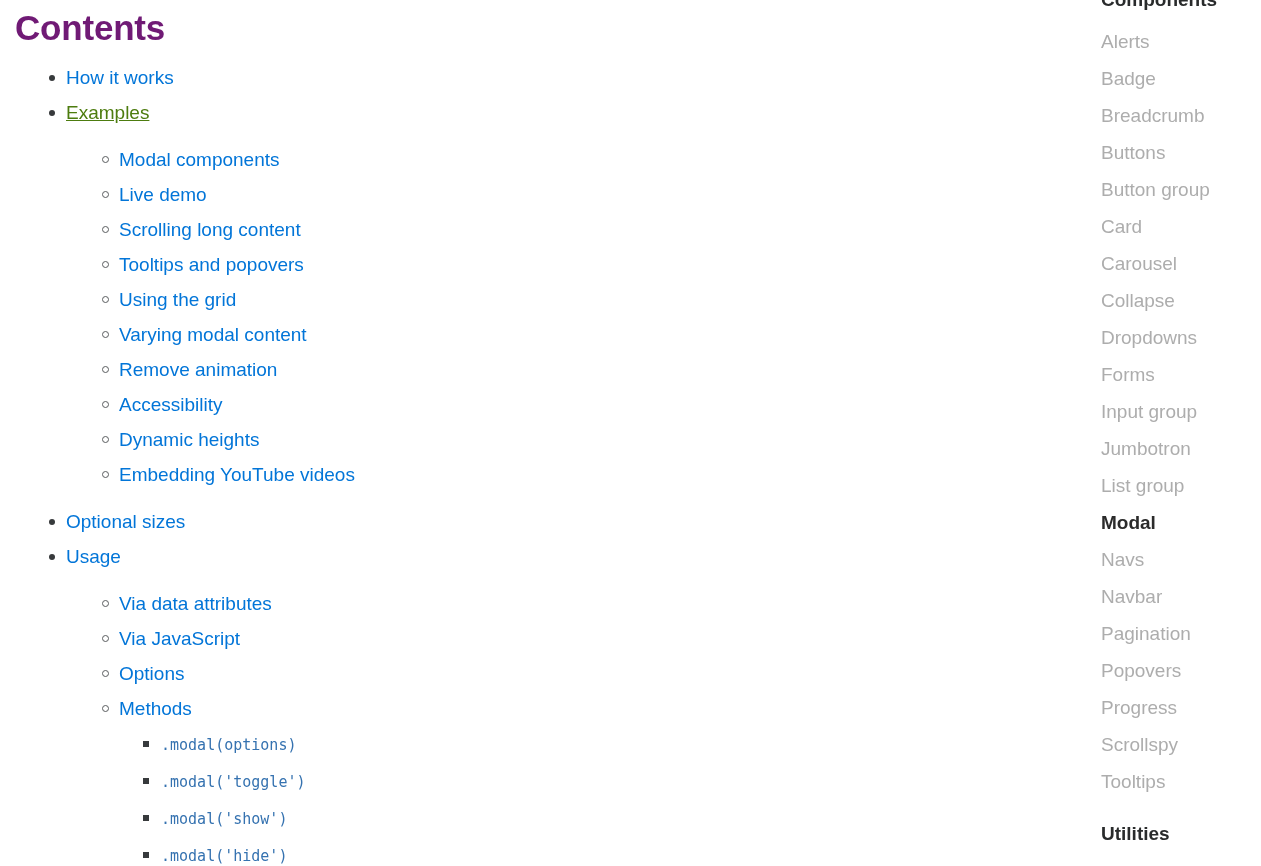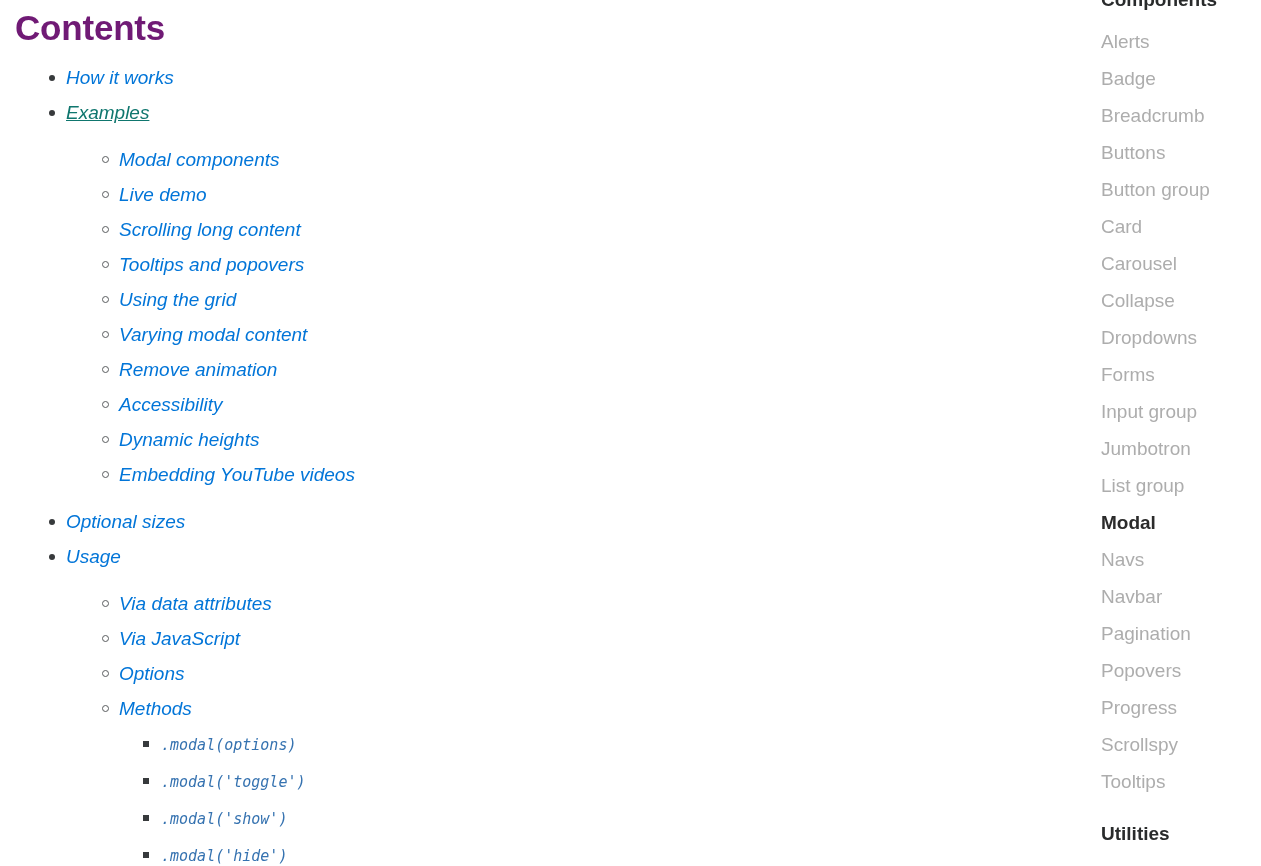--- a/index.html
+++ b/index.html
@@ -56,21 +56,20 @@
     width: 1040px;
   }
 
   
   #toc-root > li {
     position: relative;
     padding-left: 66px;
     min-height: 35px;
     line-height: 35px;
     font-size: 19px;
-    font-style: italic;
   }
   #toc-root > li > .marker {
     position: absolute;
     left: 49px;
     top: 0;
     width: 8px;
     height: 35px;
     line-height: 35px;
     color: #292b2c;
     font-size: 19px;
@@ -147,21 +146,21 @@
     height: 6px;
     background: #373a3c;
   }
 
   a.toc-link {
     color: #0275d8;
     text-decoration: none;
     font-size: 19px;
   }
   a.toc-link.hovered {
-    color: #0f766e;
+    color: #4d7c0f;
     text-decoration: underline;
   }
   a.toc-link code,
   code.toc-code {
     font-family: "DejaVu Sans Mono", "Liberation Mono", monospace;
     font-size: 15px;
     color: #3572b0;
     background: transparent;
     padding: 0;
     letter-spacing: 0;

